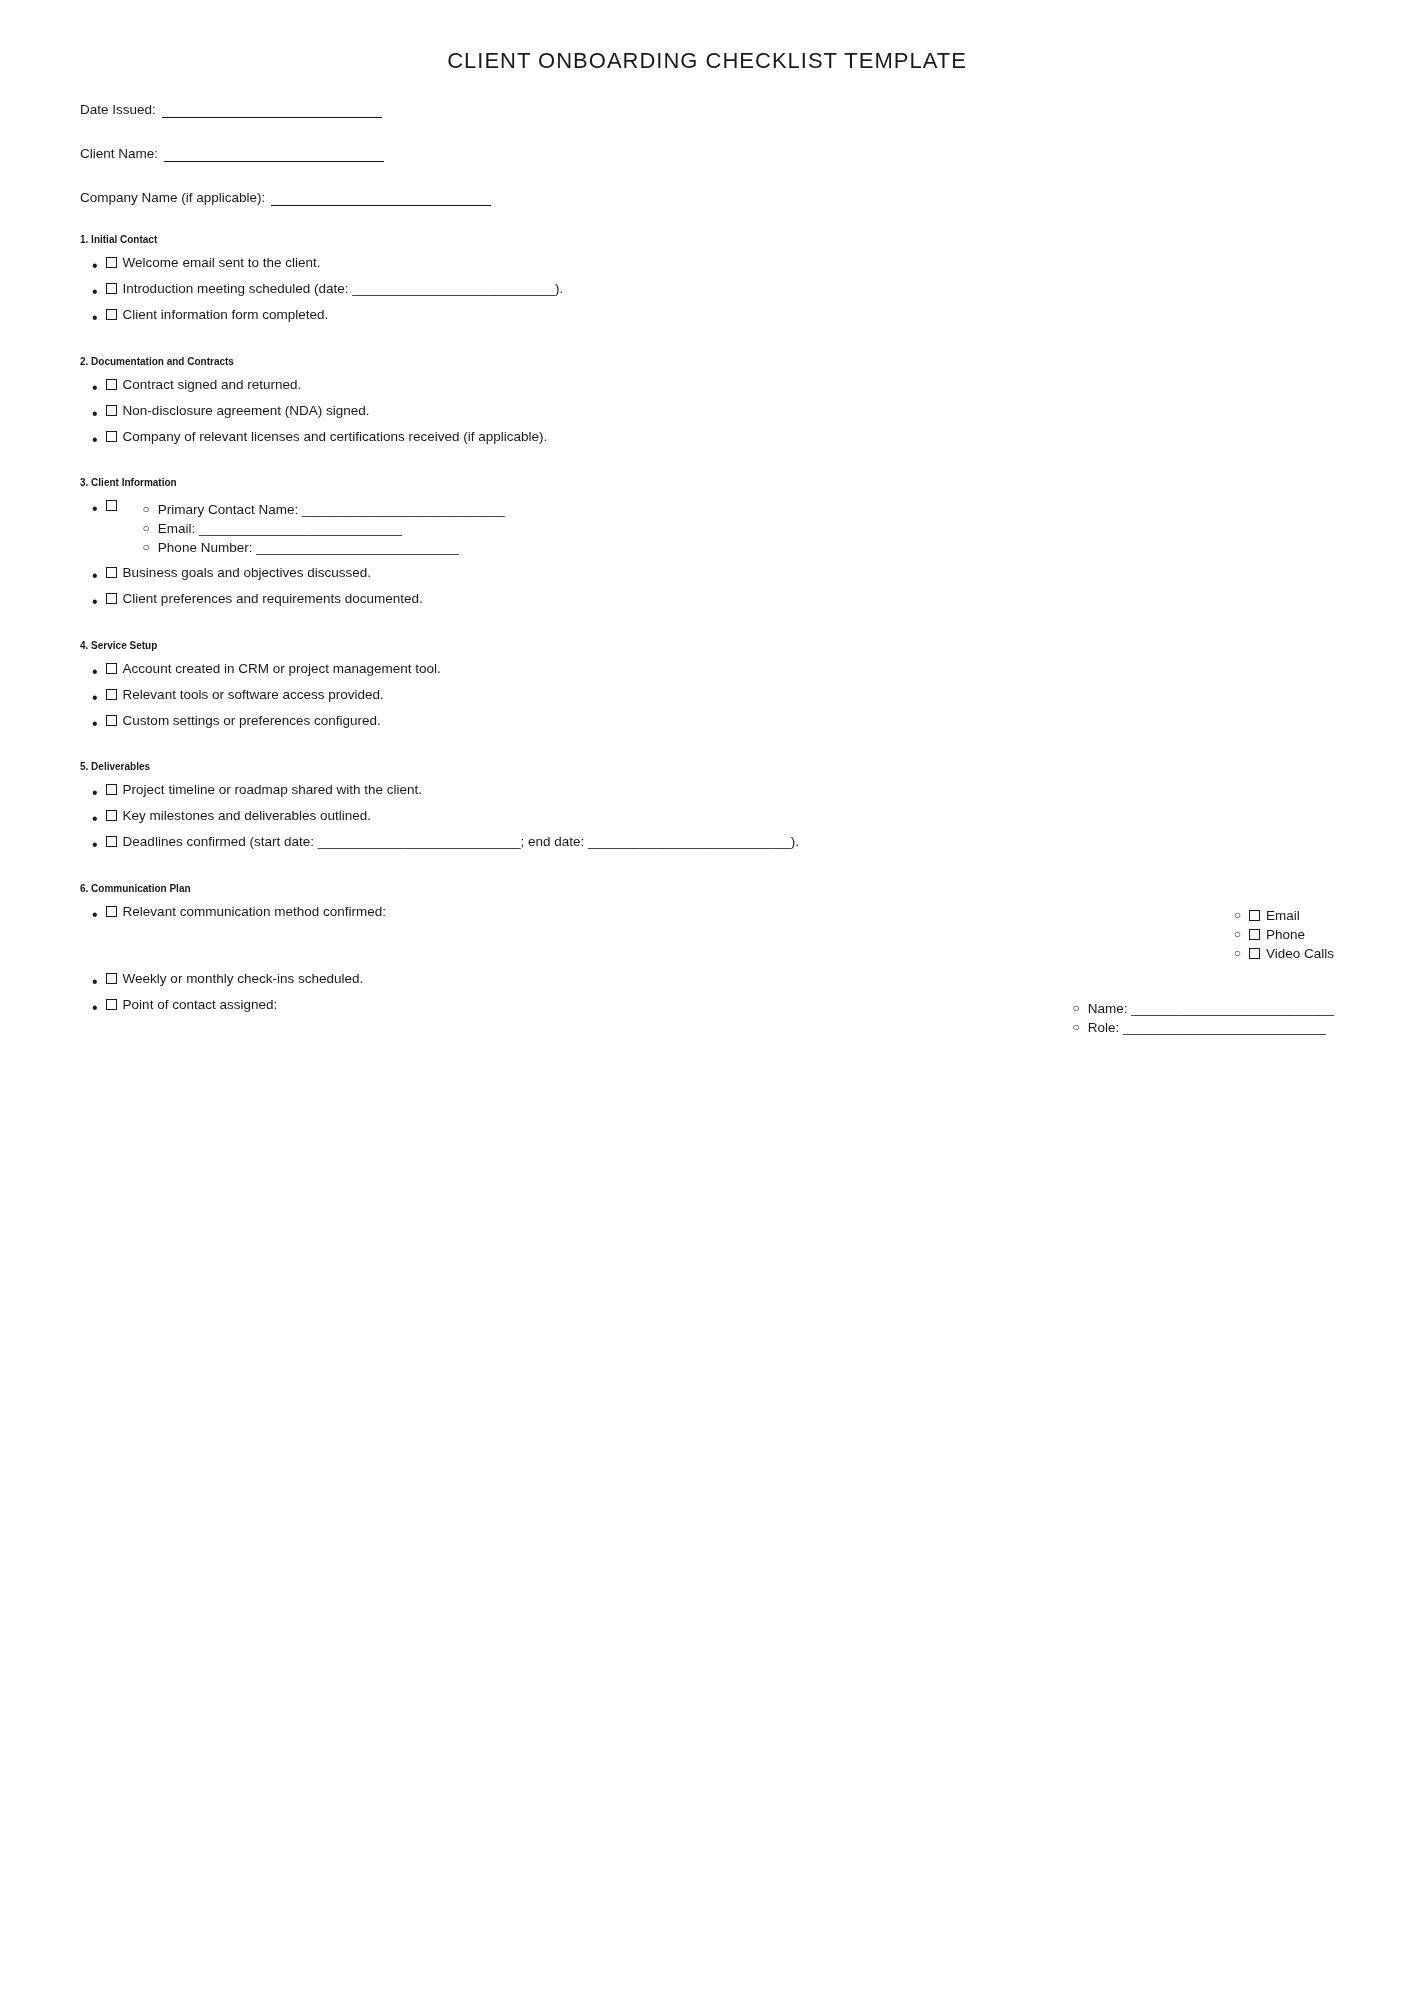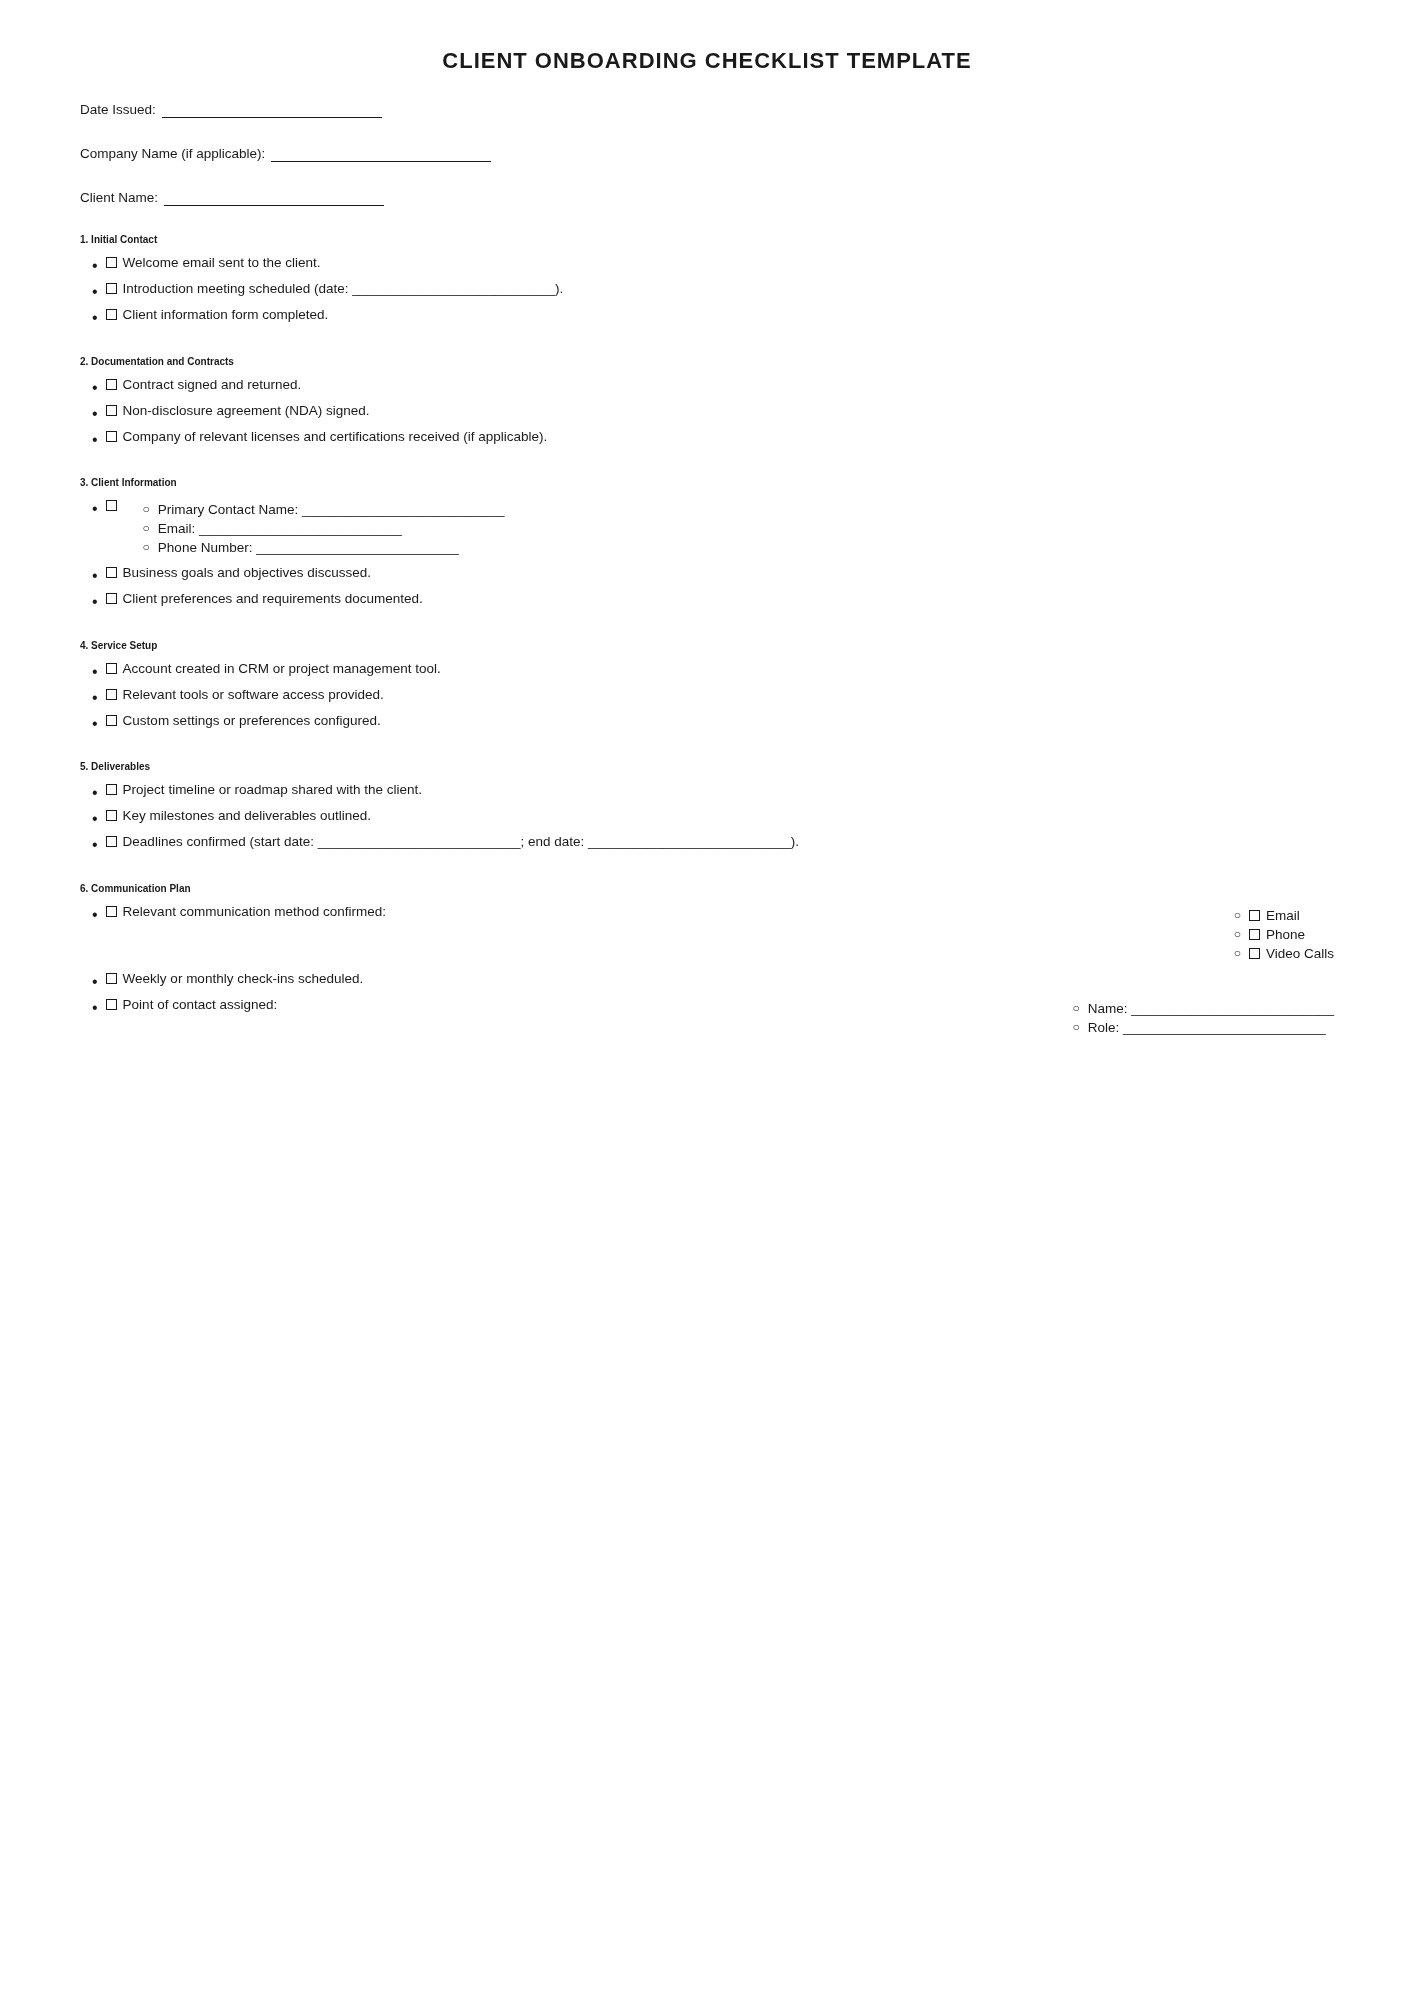--- a/index.html
+++ b/index.html
@@ -14,21 +14,21 @@
       font-size: 14px;
       color: #1a1a1a;
       padding: 48px 80px;
       max-width: 1414px;
       min-height: 2000px;
     }
 
     .page-title {
       text-align: center;
       font-size: 22px;
-      font-weight: 700;
+      font-weight: 400;
       letter-spacing: 1px;
       margin-bottom: 28px;
       text-transform: uppercase;
     }
 
     .header-fields {
       margin-bottom: 28px;
     }
 
     .header-field {
@@ -121,27 +121,27 @@
 <body>
 
 <h1 class="page-title">CLIENT ONBOARDING CHECKLIST TEMPLATE</h1>
 
 <div class="header-fields">
   <div class="header-field">
     <span>Date Issued:</span>
     <span class="underline">&nbsp;&nbsp;&nbsp;&nbsp;&nbsp;&nbsp;&nbsp;&nbsp;&nbsp;&nbsp;&nbsp;&nbsp;&nbsp;&nbsp;&nbsp;&nbsp;&nbsp;&nbsp;&nbsp;&nbsp;&nbsp;&nbsp;&nbsp;&nbsp;&nbsp;&nbsp;&nbsp;&nbsp;&nbsp;&nbsp;</span>
   </div>
   <div class="header-field">
+    <span>Client Name:</span>
+    <span class="underline">&nbsp;&nbsp;&nbsp;&nbsp;&nbsp;&nbsp;&nbsp;&nbsp;&nbsp;&nbsp;&nbsp;&nbsp;&nbsp;&nbsp;&nbsp;&nbsp;&nbsp;&nbsp;&nbsp;&nbsp;&nbsp;&nbsp;&nbsp;&nbsp;&nbsp;&nbsp;&nbsp;&nbsp;&nbsp;&nbsp;</span>
+  </div>
+  <div class="header-field">
     <span>Company Name (if applicable):</span>
     <span class="underline">&nbsp;&nbsp;&nbsp;&nbsp;&nbsp;&nbsp;&nbsp;&nbsp;&nbsp;&nbsp;&nbsp;&nbsp;&nbsp;&nbsp;&nbsp;&nbsp;&nbsp;&nbsp;&nbsp;&nbsp;&nbsp;&nbsp;&nbsp;&nbsp;&nbsp;&nbsp;&nbsp;&nbsp;&nbsp;&nbsp;</span>
   </div>
-  <div class="header-field">
-    <span>Client Name:</span>
-    <span class="underline">&nbsp;&nbsp;&nbsp;&nbsp;&nbsp;&nbsp;&nbsp;&nbsp;&nbsp;&nbsp;&nbsp;&nbsp;&nbsp;&nbsp;&nbsp;&nbsp;&nbsp;&nbsp;&nbsp;&nbsp;&nbsp;&nbsp;&nbsp;&nbsp;&nbsp;&nbsp;&nbsp;&nbsp;&nbsp;&nbsp;</span>
-  </div>
 </div>
 
 <div id="sections-container">
     <div class="section">
       <div class="section-title">1. Initial Contact</div>
       <ul class="section-items">
         <li>
           <span class="bullet">•</span>
           <span class="checkbox"></span>
           <span class="item-text">Welcome email sent to the client.</span>

